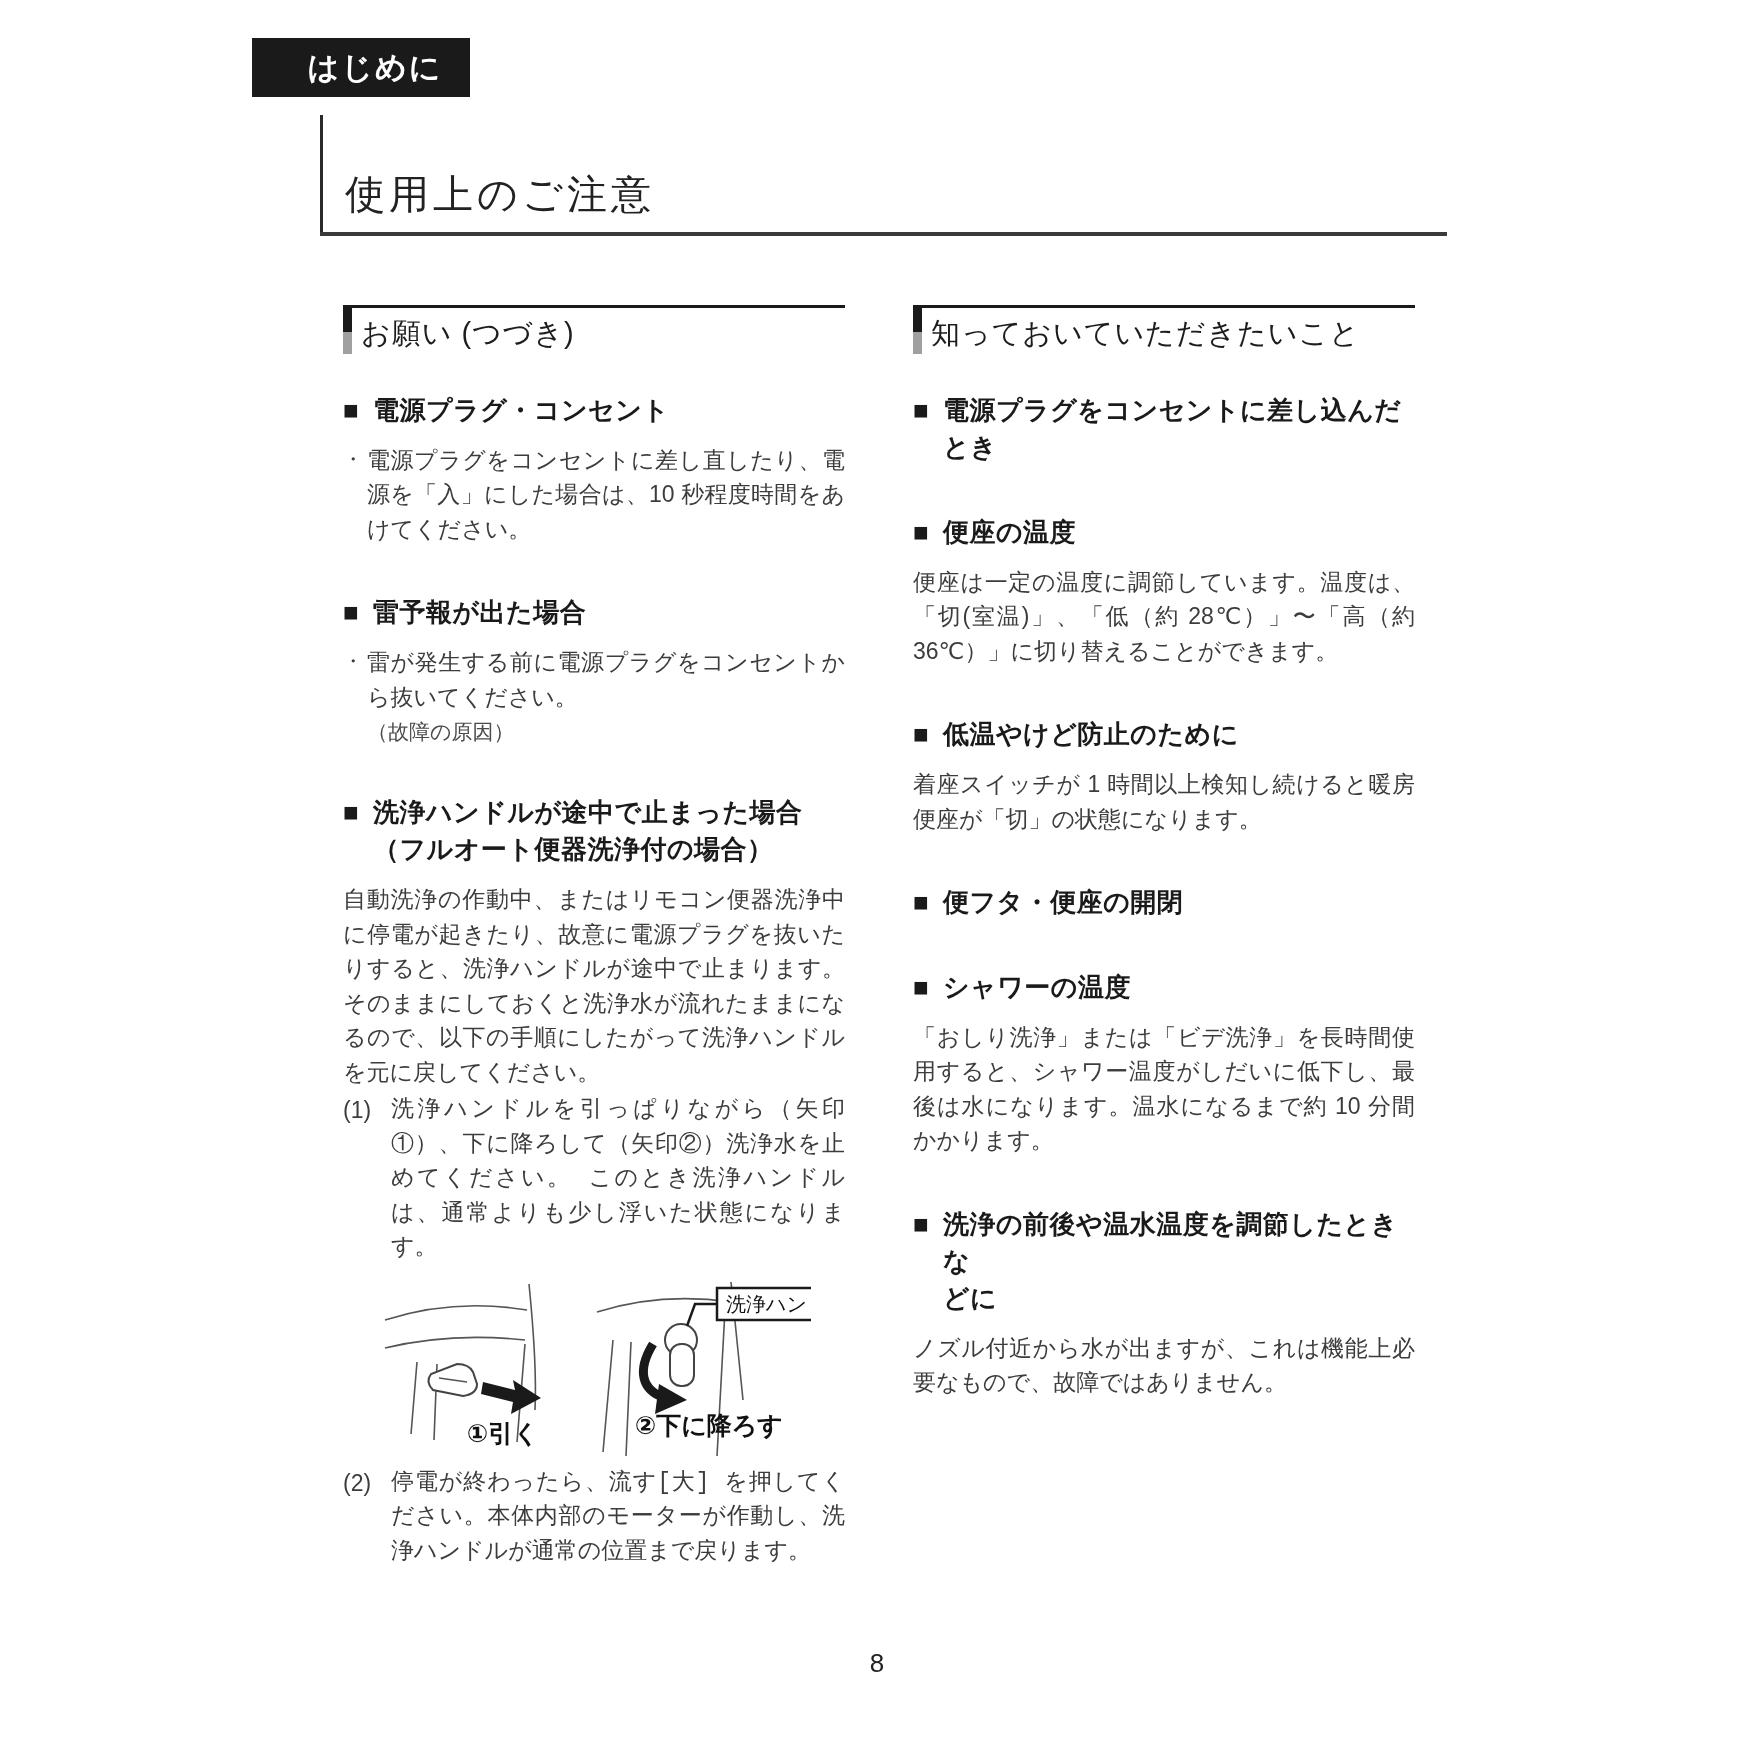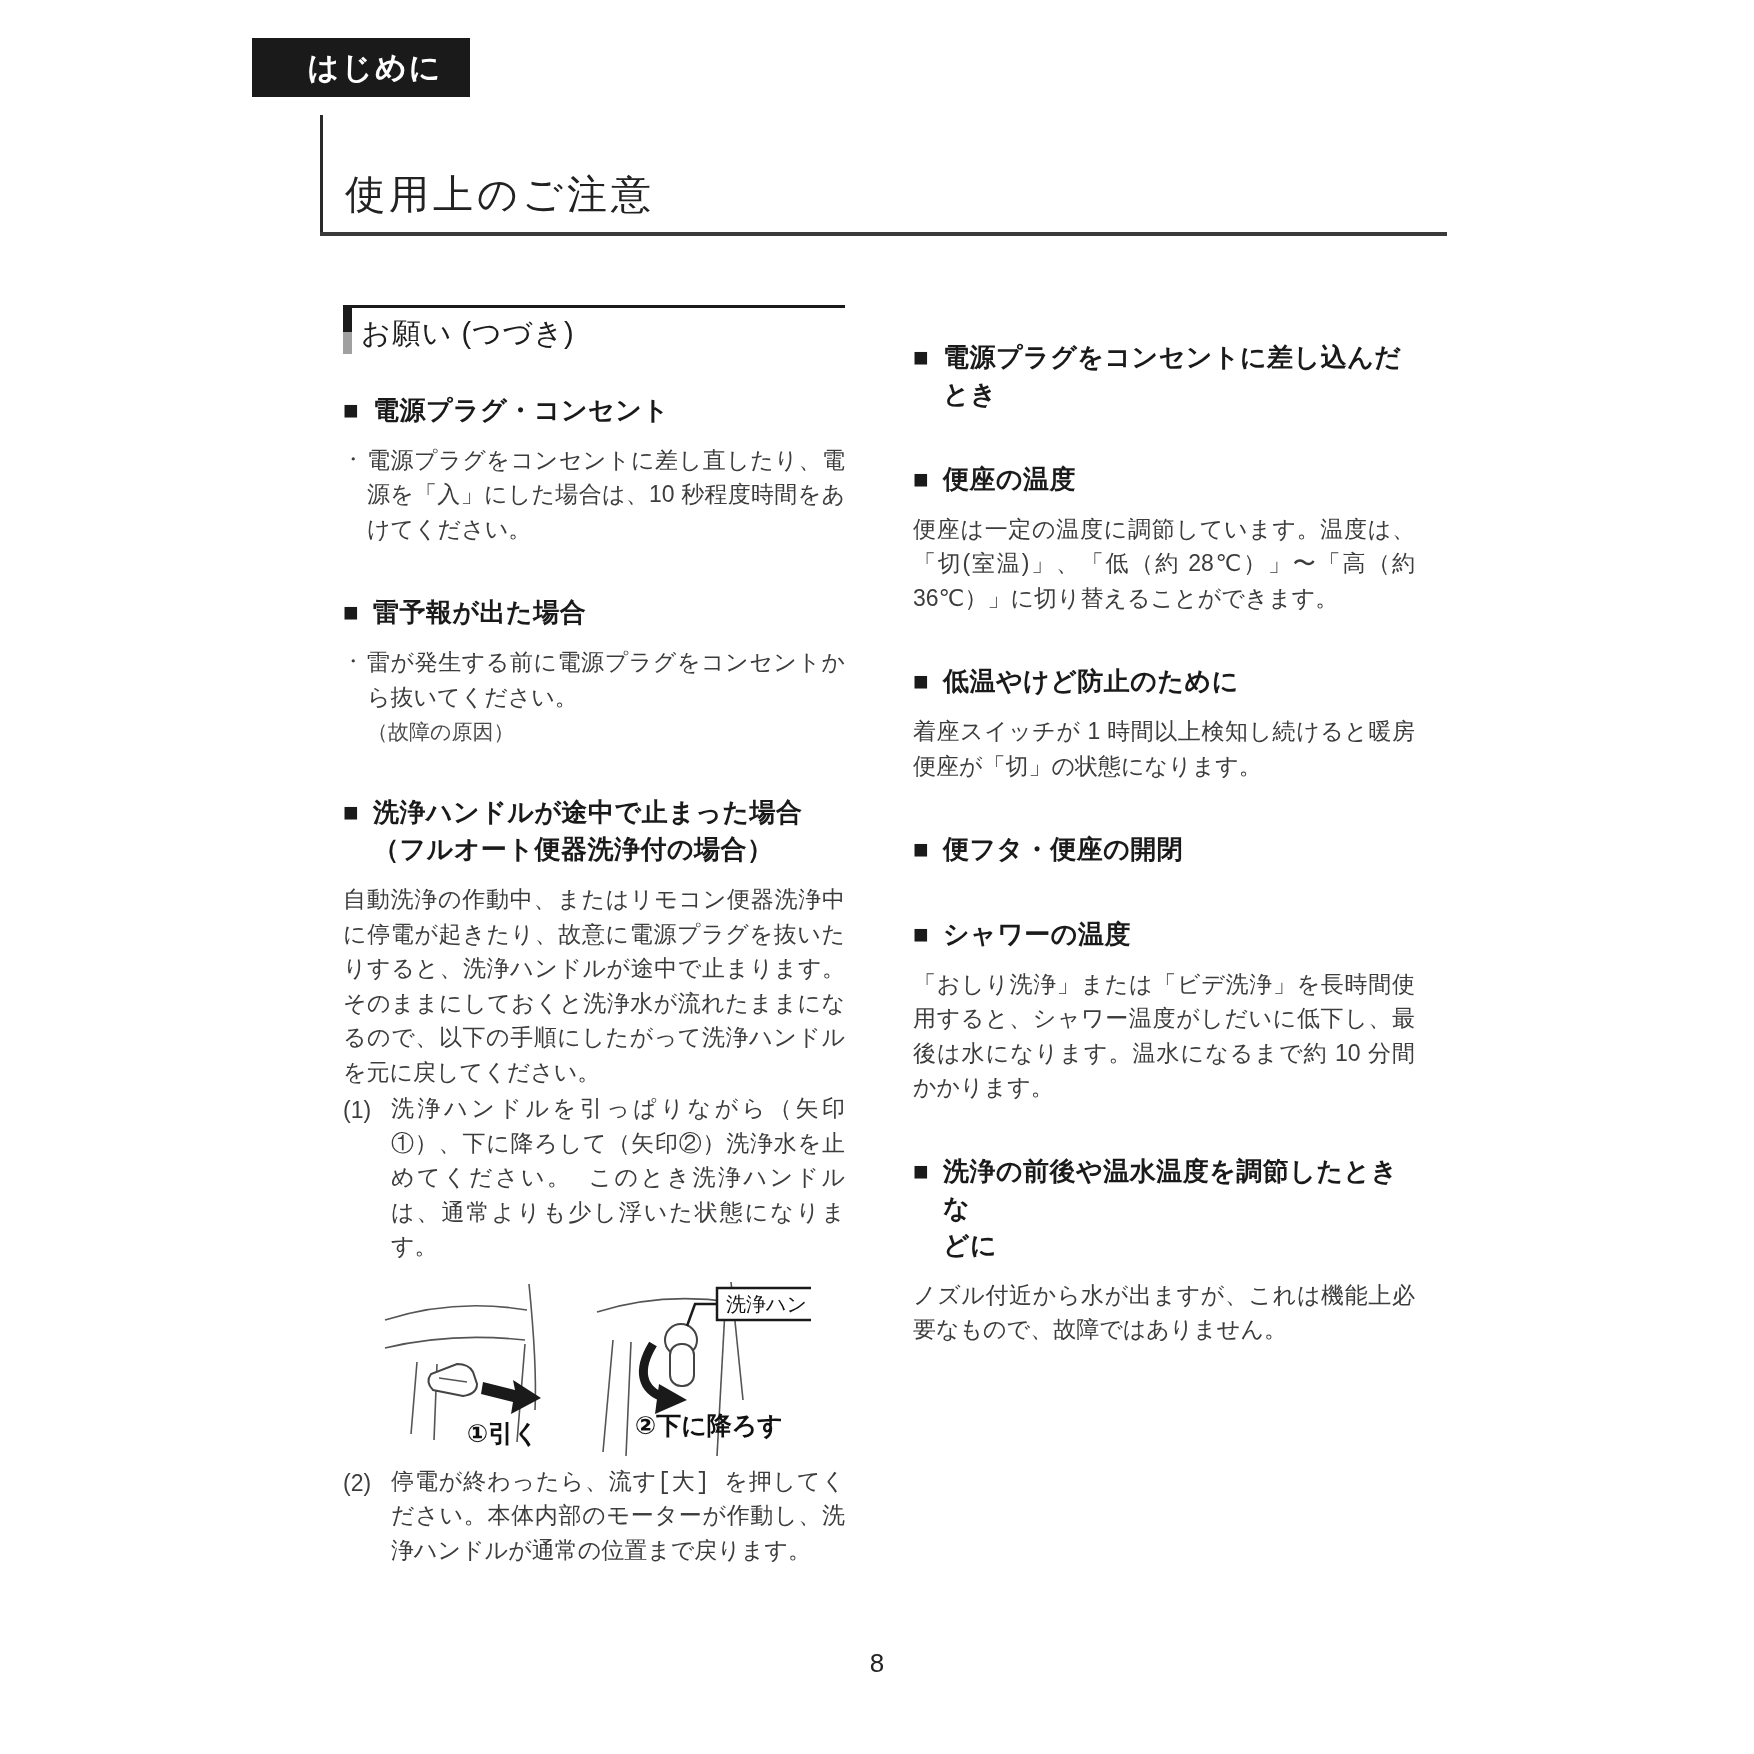--- a/index.html
+++ b/index.html
@@ -180,20 +180,24 @@
         <div class="step">
           <span class="s-num">(2)</span>
           <span class="s-text">停電が終わったら、流す[大] を押してください。本体内部のモーターが作動し、洗浄ハンドルが通常の位置まで戻ります。</span>
         </div>
       </div>
     </div>
   </div>
 
   <div class="column right">
 
+    <div class="col-header">
+      <span class="hdr-bar"></span>
+      <span class="hdr-text">知っておいていただきたいこと</span>
+    </div>
 
     <div class="section" style="margin-top:34px;">
       <div class="sec-heading">
         <span class="marker">■</span>
         <span class="h-text">電源プラグをコンセントに差し込んだとき</span>
       </div>
     </div>
 
     <div class="section gap-lg">
       <div class="sec-heading">

